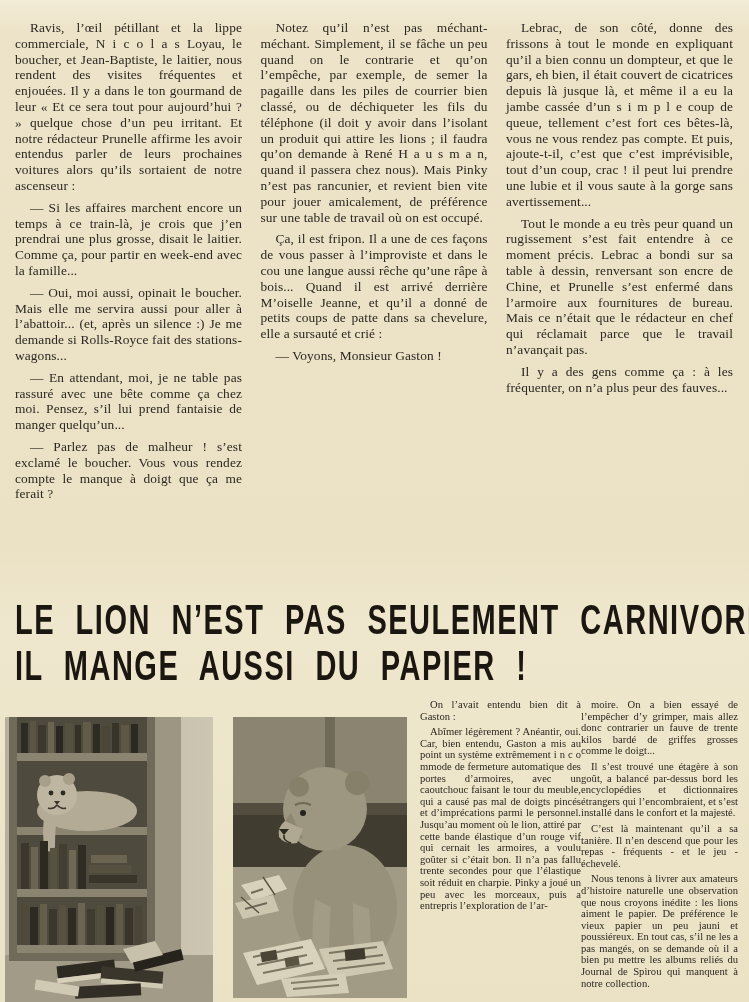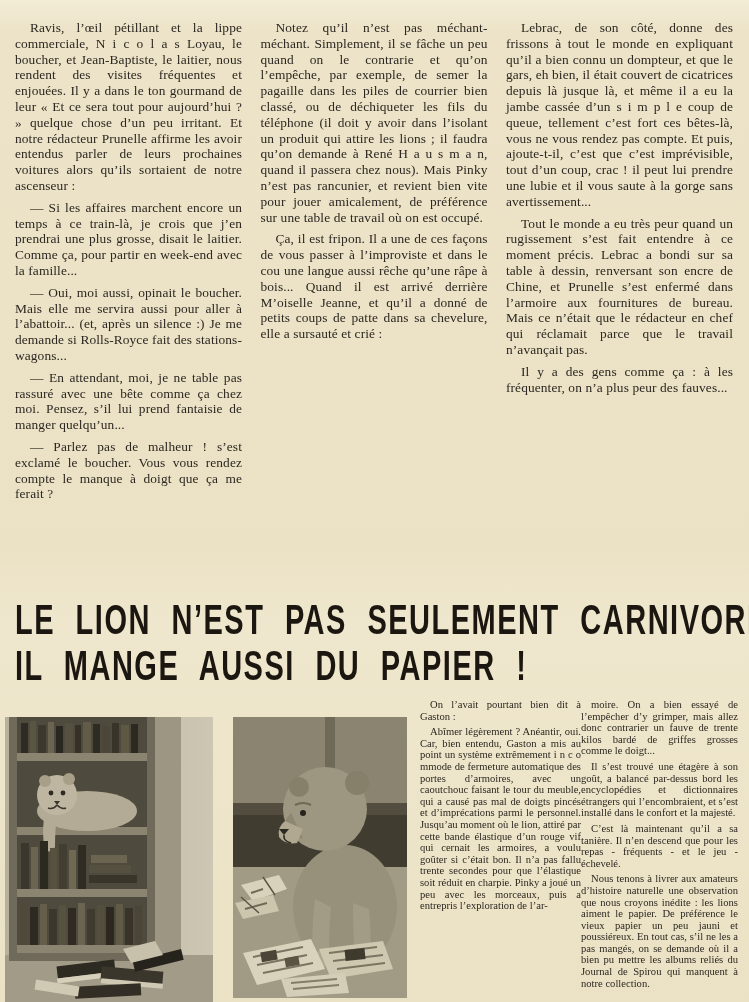--- a/index.html
+++ b/index.html
@@ -91,20 +91,21 @@
     <div class="col">
         <p>Ravis, l’œil pétillant et la lippe commerciale, N i c o l a s Loyau, le boucher, et Jean-Baptiste, le laitier, nous rendent des visites fréquentes et enjouées. Il y a dans le ton gourmand de leur « Et ce sera tout pour aujourd’hui ? » quelque chose d’un peu irritant. Et notre rédacteur Prunelle affirme les avoir entendus parler de leurs prochaines voitures alors qu’ils sortaient de notre ascenseur :</p>
         <p>— Si les affaires marchent encore un temps à ce train-là, je crois que j’en prendrai une plus grosse, disait le laitier. Comme ça, pour partir en week-end avec la famille...</p>
         <p>— Oui, moi aussi, opinait le boucher. Mais elle me servira aussi pour aller à l’abattoir... (et, après un silence :) Je me demande si Rolls-Royce fait des stations-wagons...</p>
         <p>— En attendant, moi, je ne table pas rassuré avec une bête comme ça chez moi. Pensez, s’il lui prend fantaisie de manger quelqu’un...</p>
         <p>— Parlez pas de malheur ! s’est exclamé le boucher. Vous vous rendez compte le manque à doigt que ça me ferait ?</p>
       </div>
     <div class="col">
         <p>Notez qu’il n’est pas méchant-méchant. Simplement, il se fâche un peu quand on le contrarie et qu’on l’empêche, par exemple, de semer la pagaille dans les piles de courrier bien classé, ou de déchiqueter les fils du téléphone (il doit y avoir dans l’isolant un produit qui attire les lions ; il faudra qu’on demande à René H a u s m a n, quand il passera chez nous). Mais Pinky n’est pas rancunier, et revient bien vite pour jouer amicalement, de préférence sur une table de travail où on est occupé.</p>
         <p>Ça, il est fripon. Il a une de ces façons de vous passer à l’improviste et dans le cou une langue aussi rêche qu’une râpe à bois... Quand il est arrivé derrière M’oiselle Jeanne, et qu’il a donné de petits coups de patte dans sa chevelure, elle a sursauté et crié :</p>
+        <p>— Voyons, Monsieur Gaston !</p>
       </div>
     <div class="col">
         <p>Lebrac, de son côté, donne des frissons à tout le monde en expliquant qu’il a bien connu un dompteur, et que le gars, eh bien, il était couvert de cicatrices depuis là jusque là, et même il a eu la jambe cassée d’un s i m p l e coup de queue, tellement c’est fort ces bêtes-là, vous ne vous rendez pas compte. Et puis, ajoute-t-il, c’est que c’est imprévisible, tout d’un coup, crac ! il peut lui prendre une lubie et il vous saute à la gorge sans avertissement...</p>
         <p>Tout le monde a eu très peur quand un rugissement s’est fait entendre à ce moment précis. Lebrac a bondi sur sa table à dessin, renversant son encre de Chine, et Prunelle s’est enfermé dans l’armoire aux fournitures de bureau. Mais ce n’était que le rédacteur en chef qui réclamait parce que le travail n’avançait pas.</p>
         <p>Il y a des gens comme ça : à les fréquenter, on n’a plus peur des fauves...</p>
       </div>
   </div>
 
   <div class="headline">
     <div class="hl-line">LE LION N’EST PAS SEULEMENT CARNIVORE :</div>
@@ -254,21 +255,21 @@
           <path d="M86 232 L150 224 L160 252 L98 262 Z" fill="#cfc8b1"></path>
           <path d="M96 236 L144 230 M100 244 L150 238 M104 252 L152 246" stroke="#7a7460" stroke-width="2" fill="none"></path>
           <rect x="112" y="232" width="20" height="11" fill="#3f3a2e" transform="rotate(-6 122 237)"></rect>
           <path d="M48 262 L112 256 L116 276 L54 280 Z" fill="#d4cdb7"></path>
           <path d="M58 266 L104 262 M60 272 L106 268" stroke="#837d69" stroke-width="2" fill="none"></path>
         </g>
       </svg>
     </div>
 
     <div class="bcol bcol-a">
-        <p>On l’avait pourtant bien dit à Gaston :</p>
+        <p>On l’avait entendu bien dit à Gaston :</p>
         <p>Abîmer légèrement ? Anéantir, oui. Car, bien entendu, Gaston a mis au point un système extrêmement i n c o mmode de fermeture automatique des portes d’armoires, avec un caoutchouc faisant le tour du meuble, qui a causé pas mal de doigts pincés et d’imprécations parmi le personnel. Jusqu’au moment où le lion, attiré par cette bande élastique d’un rouge vif qui cernait les armoires, a voulu goûter si c’était bon. Il n’a pas fallu trente secondes pour que l’élastique soit réduit en charpie. Pinky a joué un peu avec les morceaux, puis a entrepris l’exploration de l’ar-</p>
       </div>
     <div class="bcol bcol-b">
         <p>moire. On a bien essayé de l’empêcher d’y grimper, mais allez donc contrarier un fauve de trente kilos bardé de griffes grosses comme le doigt...</p>
         <p>Il s’est trouvé une étagère à son goût, a balancé par-dessus bord les encyclopédies et dictionnaires étrangers qui l’encombraient, et s’est installé dans le confort et la majesté.</p>
         <p>C’est là maintenant qu’il a sa tanière. Il n’en descend que pour les repas - fréquents - et le jeu - échevelé.</p>
         <p>Nous tenons à livrer aux amateurs d’histoire naturelle une observation que nous croyons inédite : les lions aiment le papier. De préférence le vieux papier un peu jauni et poussiéreux. En tout cas, s’il ne les a pas mangés, on se demande où il a bien pu mettre les albums reliés du Journal de Spirou qui manquent à notre collection.</p>
       </div>
   </div>
 

